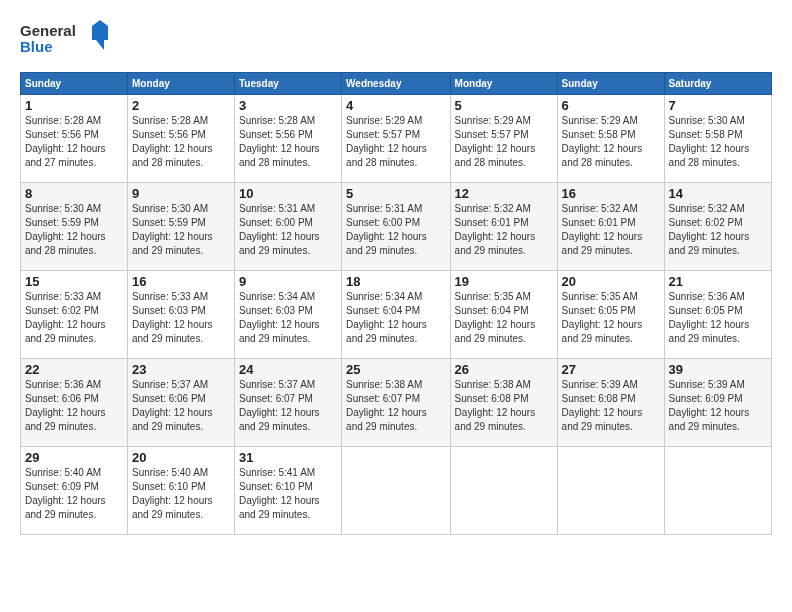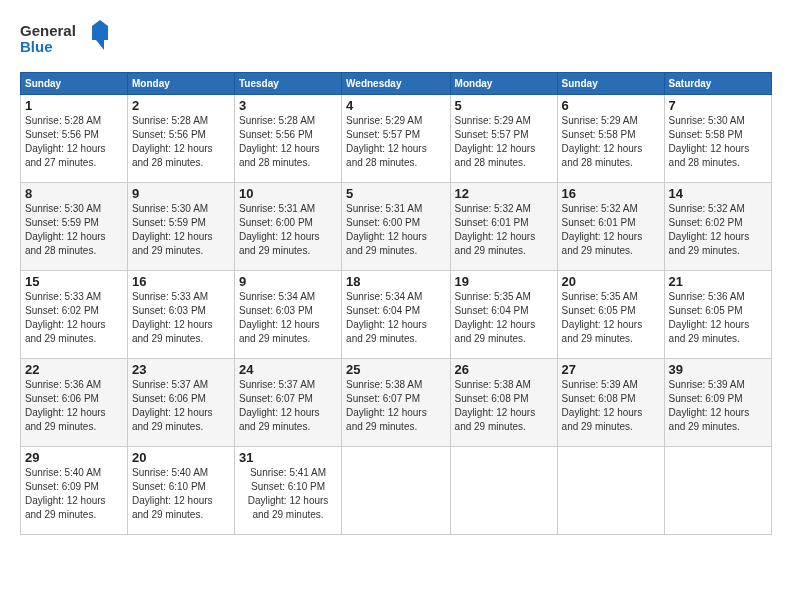--- a/index.html
+++ b/index.html
@@ -328,21 +328,21 @@
           </td>
           <td>
             <span class="day-num">20</span>
             <div class="day-info" style="white-space: pre-line;">Sunrise: 5:40 AM
 Sunset: 6:10 PM
 Daylight: 12 hours
 and 29 minutes.</div>
           </td>
           <td>
             <span class="day-num">31</span>
-            <div class="day-info" style="white-space: pre-line; text-align: center;">Sunrise: 5:41 AM
+            <div class="day-info" style="white-space: pre-line;">Sunrise: 5:41 AM
 Sunset: 6:10 PM
 Daylight: 12 hours
 and 29 minutes.</div>
           </td>
           <td class="empty-cell"></td>
           <td class="empty-cell"></td>
           <td class="empty-cell"></td>
           <td class="empty-cell"></td>
         </tr>
       </tbody>

